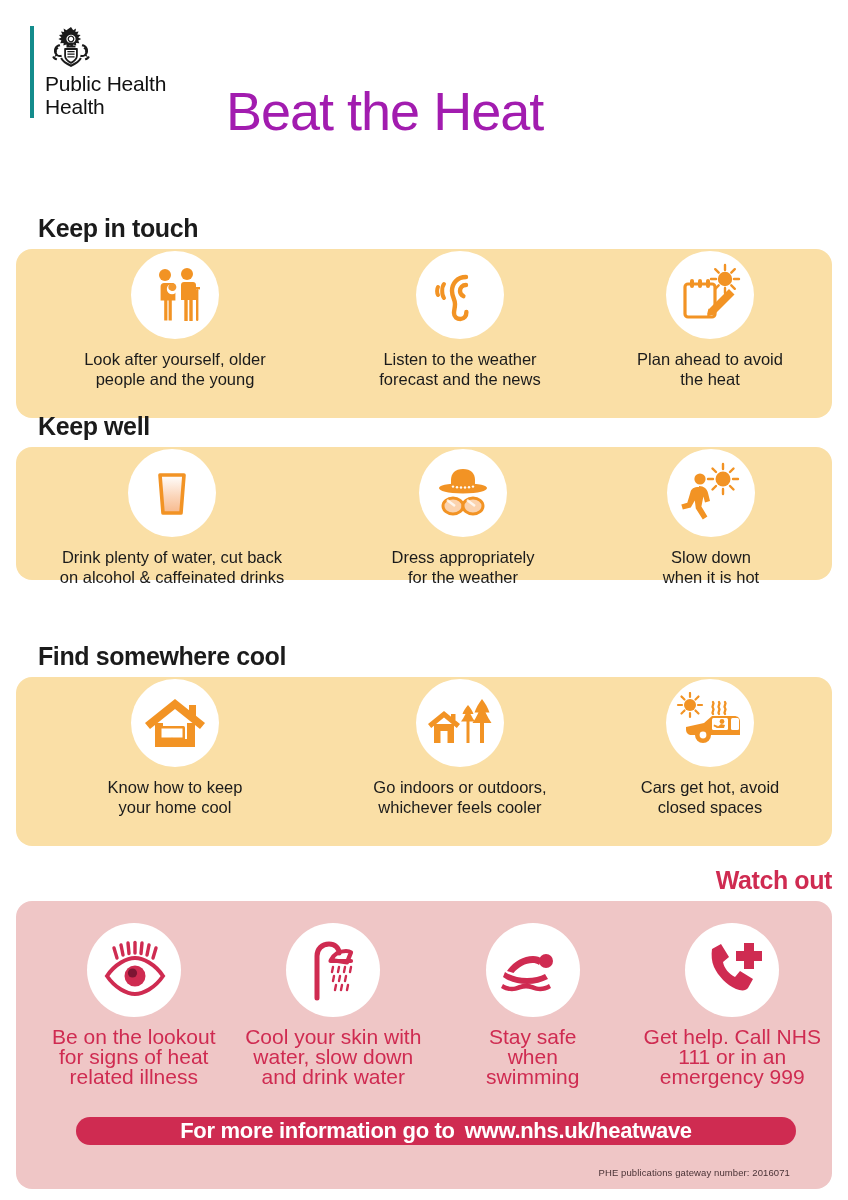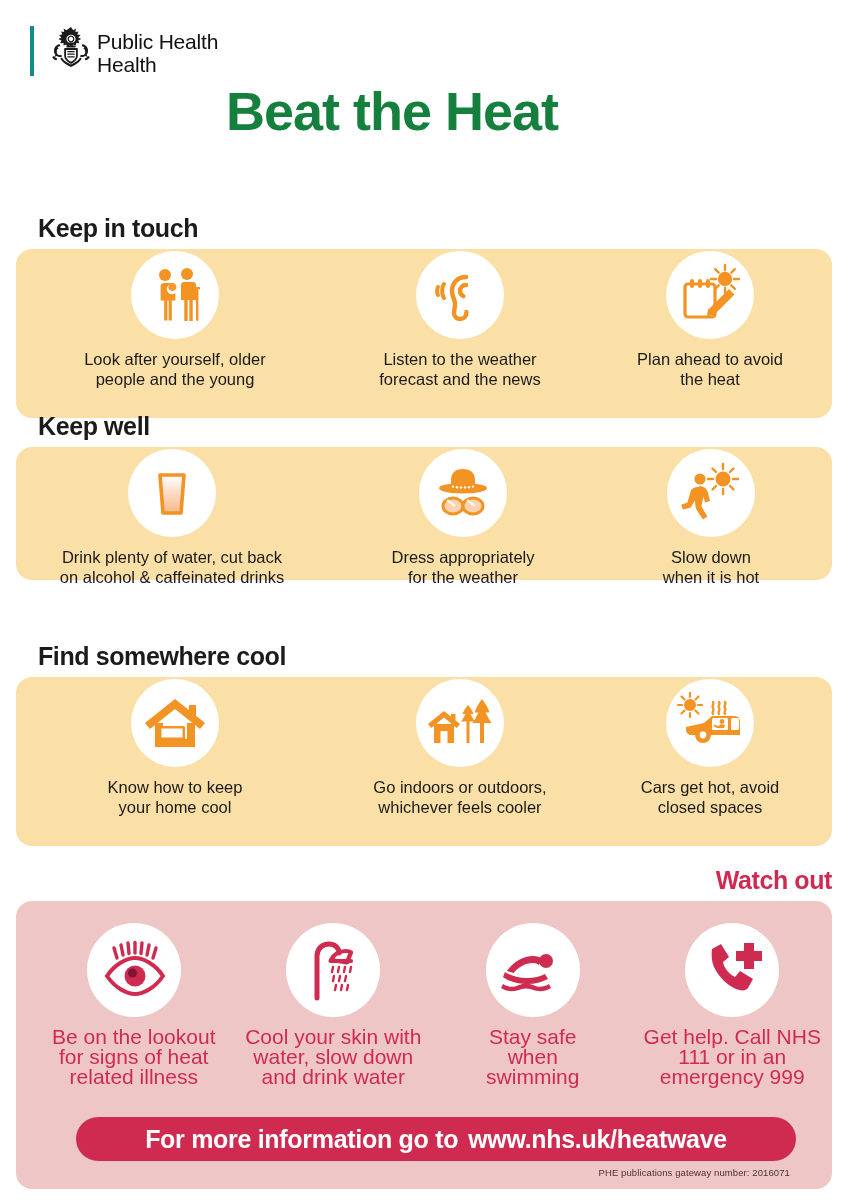--- a/index.html
+++ b/index.html
@@ -8,27 +8,27 @@
     background: #ffffff;
     font-family: "Liberation Sans", sans-serif;
     overflow: hidden;
   }
   .poster { position: relative; width: 848px; height: 1200px; background: #fff; }
 
   
   .header { position: relative; height: 172px; }
   .phe-logo { position: absolute; left: 30px; top: 26px; display: flex; }
   .phe-rule { width: 4px; background: #148c8c; margin-right: 11px; border-radius: 0; }
-  .phe-right { display: flex; flex-direction: row; }
+  .phe-right { display: flex; flex-direction: column; }
   .crest { width: 52px; height: 42px; display: block; }
   .phe-name { margin-top: 4px; font-size: 21px; line-height: 23px; color: #111; font-weight: 400; letter-spacing: -0.2px; }
   .poster-title {
     position: absolute; left: 226px; top: 84px;
-    font-size: 54px; line-height: 54px; font-weight: bold;
-    color: #15803d; letter-spacing: -1px;
+    font-size: 54px; line-height: 54px; font-weight: normal;
+    color: #a21caf; letter-spacing: -1px;
   }
 
   
   .section { position: absolute; left: 16px; width: 816px; }
   .section-head {
     font-size: 25px; font-weight: bold; color: #1b1b1b;
     margin-left: 22px; margin-bottom: 6px; letter-spacing: -0.4px;
   }
   .section-head.warn { color: #cf2b51; text-align: right; }
   .panel { border-radius: 16px; background: #fadfa6; position: relative; }
@@ -43,24 +43,24 @@
   }
   .circle.big { width: 94px; height: 94px; }
   .caption {
     font-size: 16.5px; line-height: 20px; color: #1b1b1b;
     text-align: center; white-space: pre-line;
   }
   .caption.warn { color: #cf2b51; font-size: 21px; line-height: 20px; }
 
   
   .banner {
-    position: absolute; left: 60px; width: 720px; height: 44px;
+    position: absolute; left: 60px; width: 720px; height: 28px;
     background: #cf2b51; border-radius: 22px;
     display: flex; align-items: center; justify-content: center;
-    color: #fff; font-size: 25px; font-weight: bold; letter-spacing: -0.3px;
+    color: #fff; font-size: 22px; font-weight: bold; letter-spacing: -0.3px;
   }
   .banner .sp { display: inline-block; width: 10px; }
   .gateway {
     position: absolute; right: 42px;
     font-size: 9.5px; color: #4a3336; letter-spacing: 0.1px;
   }
 </style>
 </head>
 <body>
 

